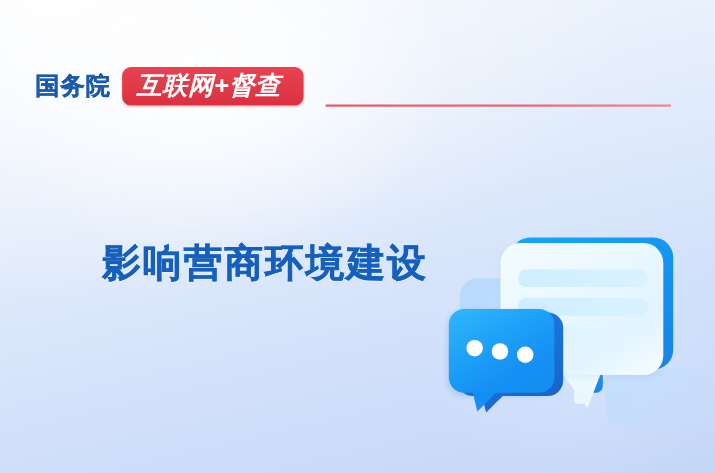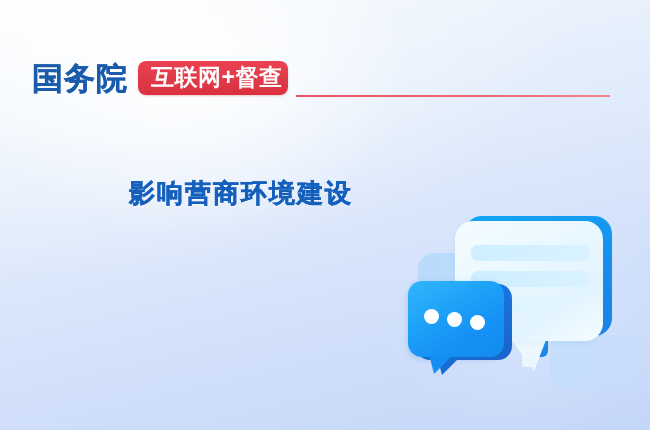--- a/index.html
+++ b/index.html
@@ -48,35 +48,36 @@
   
   .header {
     position: absolute;
     left: 32px;
     top: 56px;
     height: 44px;
     display: flex;
     align-items: center;
   }
   .org-name {
-    font-size: 31px;
+    font-size: 22px;
     line-height: 1;
     font-weight: bold;
     color: #1a5bab;
     letter-spacing: 1px;
     white-space: nowrap;
     font-family: Liberation Serif, serif;
     -webkit-text-stroke: 0.4px #1a5bab;
   }
   .badge {
     margin-left: 10px;
     background: linear-gradient(180deg, #ea4152 0%, #e03a48 55%, #da3040 100%);
     border-radius: 8px;
-    padding: 5px 6px 6px 13px;
+    padding: 5px 21px 6px 13px;
     box-shadow: 0 1px 2px rgba(200,40,60,0.25);
+    font-style: italic;
   }
   .badge-text {
     font-size: 23px;
     line-height: 1;
     font-weight: bold;
     color: #ffffff;
     letter-spacing: 0.5px;
     white-space: nowrap;
   }
   .header-rule {
@@ -91,27 +92,28 @@
 
   
   .title-block {
     position: absolute;
     left: 0;
     top: 168px;
     width: 482px;
     text-align: center;
   }
   .title-line {
-    font-size: 26px;
+    font-size: 35px;
     line-height: 50px;
     font-weight: bold;
     color: #1560bd;
     letter-spacing: 2px;
     white-space: nowrap;
     text-shadow: 0 1px 0 rgba(255,255,255,0.55);
+    margin-top: 47px;
     -webkit-text-stroke: 0.5px #1560bd;
   }
 
   
   .illus {
     position: absolute;
     left: 400px;
     top: 195px;
     width: 250px;
     height: 235px;

